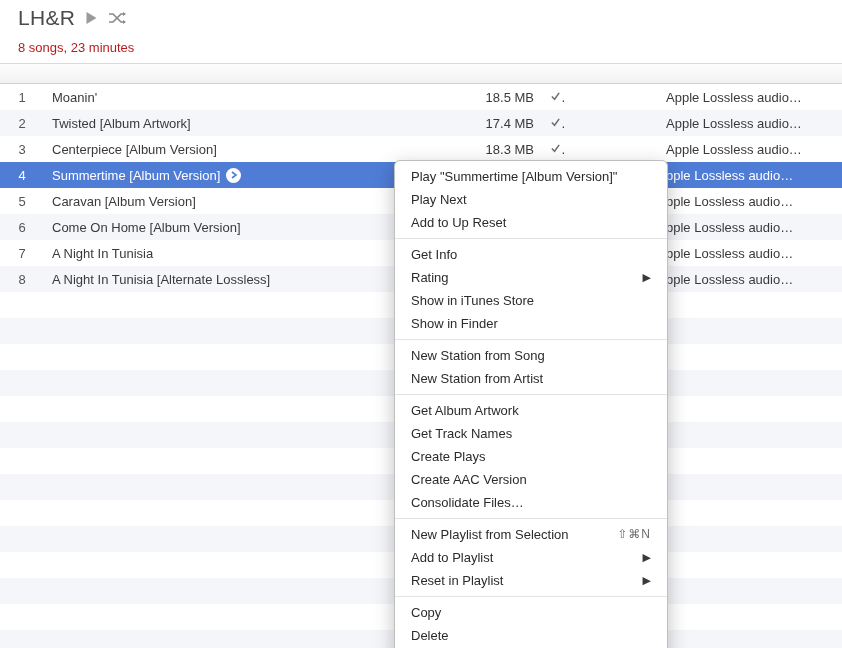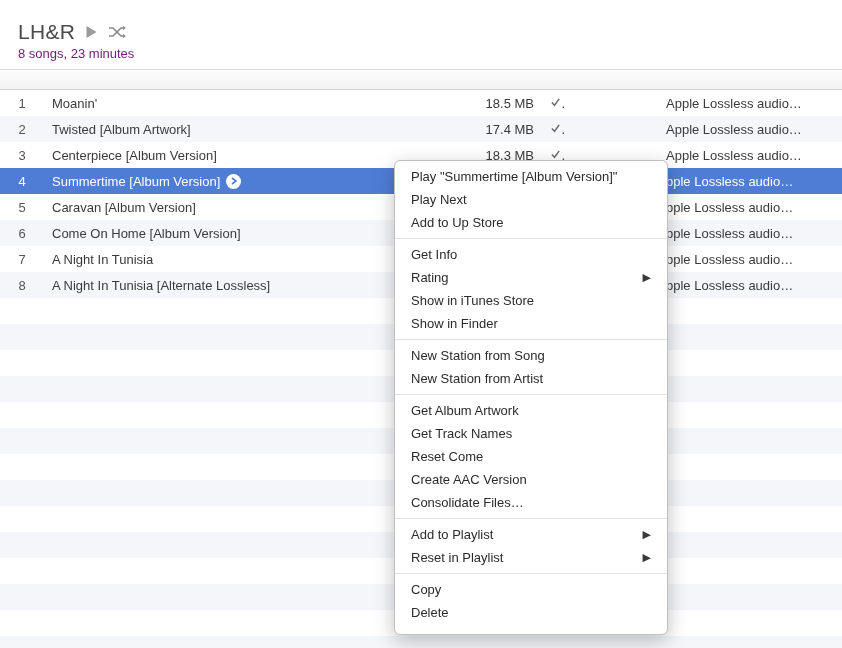--- a/index.html
+++ b/index.html
@@ -6,21 +6,21 @@
     html, body {
       font-family: "Helvetica Neue", Helvetica, Arial, sans-serif;
       font-size: 13px;
       color: #3a3a3a;
       background: #fff;
       width: 842px;
       height: 648px;
       overflow: hidden;
     }
     .header {
-      padding: 20px 0 8px 18px;
+      padding: 6px 0 8px 18px;
       border-bottom: 1px solid #d9d9d9;
       background: #fff;
     }
     .header-top {
       display: flex;
       align-items: center;
       gap: 10px;
     }
     .playlist-title {
       font-size: 21px;
@@ -28,22 +28,22 @@
       color: #4a4a4a;
       letter-spacing: 0.3px;
     }
     .header-icon {
       color: #9a9a9a;
       display: inline-flex;
       align-items: center;
     }
     .subtitle {
       font-size: 13px;
-      color: #701a75;
-      margin-top: 2px;
+      color: #b91c1c;
+      margin-top: 10px;
     }
     .col-headers {
       display: flex;
       align-items: stretch;
       height: 20px;
       background: linear-gradient(#fdfdfd, #f2f2f2);
       border-bottom: 1px solid #cfcfcf;
       font-size: 11px;
       color: #535353;
     }
@@ -285,21 +285,21 @@
   </div>
 
 <div class="context-menu" id="ctx">
     <div class="menu-item">
       <span>Play "Summertime [Album Version]"</span>
     </div>
     <div class="menu-item">
       <span>Play Next</span>
     </div>
     <div class="menu-item">
-      <span>Add to Up Store</span>
+      <span>Add to Up Reset</span>
     </div>
     <div class="menu-sep"></div>
     <div class="menu-item">
       <span>Get Info</span>
     </div>
     <div class="menu-item">
       <span>Rating</span>
       <span class="menu-arrow">▶</span>
     </div>
     <div class="menu-item">
@@ -316,29 +316,33 @@
       <span>New Station from Artist</span>
     </div>
     <div class="menu-sep"></div>
     <div class="menu-item">
       <span>Get Album Artwork</span>
     </div>
     <div class="menu-item">
       <span>Get Track Names</span>
     </div>
     <div class="menu-item">
-      <span>Reset Come</span>
+      <span>Create Plays</span>
     </div>
     <div class="menu-item">
       <span>Create AAC Version</span>
     </div>
     <div class="menu-item">
       <span>Consolidate Files…</span>
     </div>
     <div class="menu-sep"></div>
+    <div class="menu-item">
+      <span>New Playlist from Selection</span>
+      <span class="menu-shortcut">⇧⌘N</span>
+    </div>
     <div class="menu-item">
       <span>Add to Playlist</span>
       <span class="menu-arrow">▶</span>
     </div>
     <div class="menu-item">
       <span>Reset in Playlist</span>
       <span class="menu-arrow">▶</span>
     </div>
     <div class="menu-sep"></div>
     <div class="menu-item">

